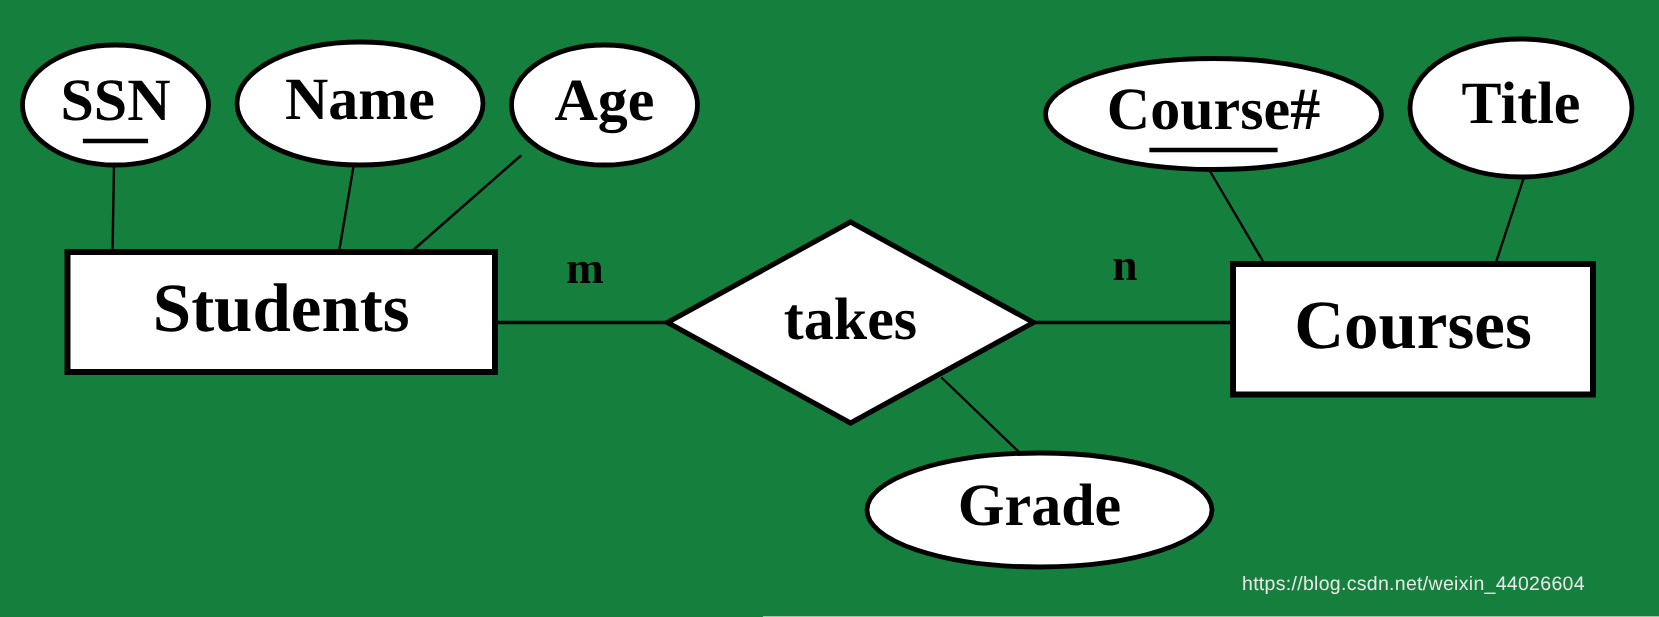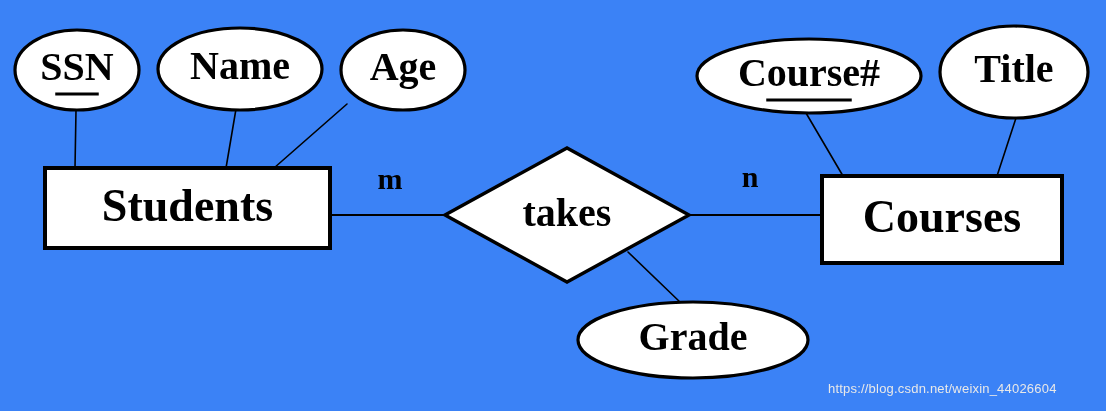--- a/index.html
+++ b/index.html
@@ -8,21 +8,21 @@
     padding: 0;
     background: #ffffff;
   }
   body {
     font-family: "Liberation Serif", "DejaVu Serif", serif;
   }
   #canvas {
     position: relative;
     width: 1106px;
     height: 411px;
-    background: #3b82f6;
+    background: #15803d;
     overflow: hidden;
   }
   #er-svg {
     position: absolute;
     top: 0;
     left: 0;
     width: 1106px;
     height: 411px;
   }
   .shape-stroke {

